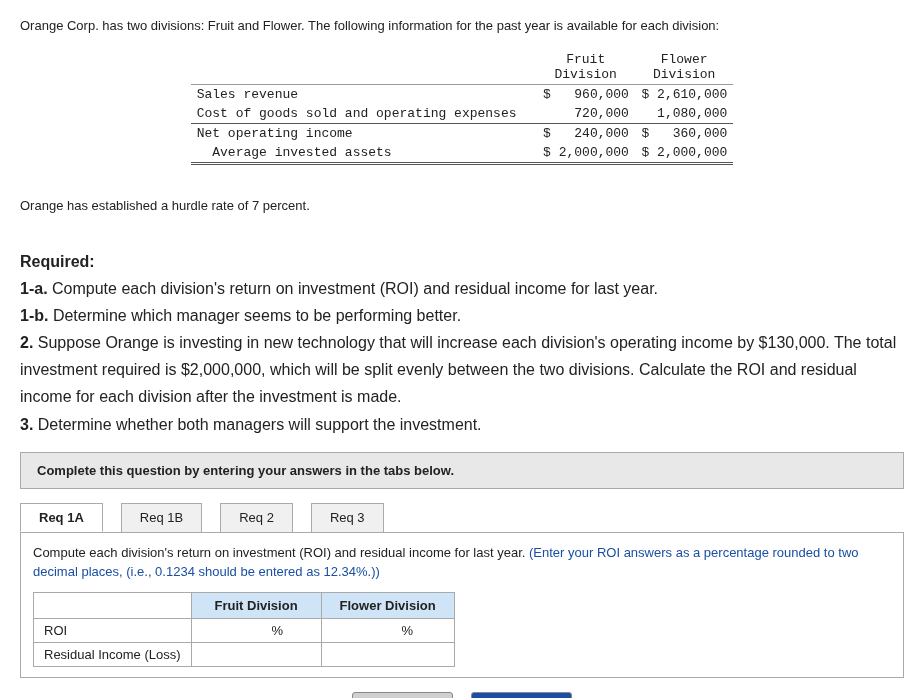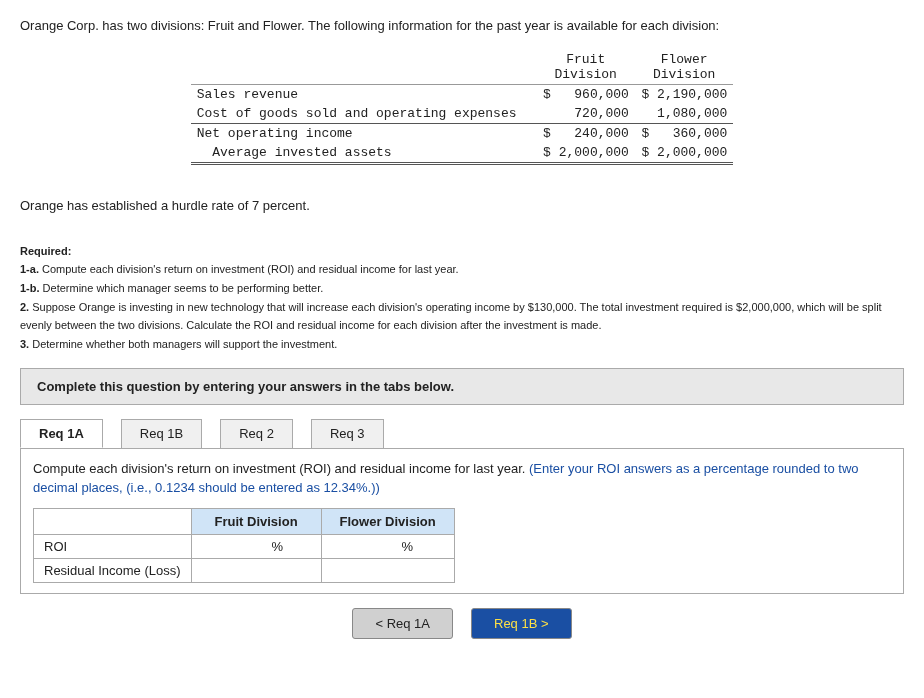--- a/index.html
+++ b/index.html
@@ -42,26 +42,26 @@
       min-width: 90px;
     }
     .data-table .border-bottom td {
       border-bottom: 1px solid #555;
     }
     .data-table .double-border td {
       border-bottom: 3px double #555;
     }
     .hurdle-text {
       font-size: 13px;
-      margin-bottom: 14px;
+      margin-bottom: 20px;
     }
     .required-section {
       margin-bottom: 14px;
       line-height: 1.7;
-      font-size: 11px;
+      font-size: 16px;
     }
     .required-section .req-title {
       font-weight: bold;
     }
     .complete-box {
       border: 1px solid #aaa;
       background: #e8e8e8;
       padding: 10px 16px;
       margin-bottom: 14px;
       font-size: 13px;
@@ -176,21 +176,21 @@
     <tr>
       <th class="empty-header-col"></th>
       <th>Fruit<br>Division</th>
       <th>Flower<br>Division</th>
     </tr>
   </thead>
   <tbody>
     <tr>
       <td class="label-col">Sales revenue</td>
       <td class="num-col">$&nbsp;&nbsp;&nbsp;960,000</td>
-      <td class="num-col">$ 2,190,000</td>
+      <td class="num-col">$ 2,610,000</td>
     </tr>
     <tr class="border-bottom">
       <td class="label-col">Cost of goods sold and operating expenses</td>
       <td class="num-col">&nbsp;&nbsp;&nbsp;720,000</td>
       <td class="num-col">&nbsp;&nbsp;1,080,000</td>
     </tr>
     <tr>
       <td class="label-col">Net operating income</td>
       <td class="num-col">$&nbsp;&nbsp;&nbsp;240,000</td>
       <td class="num-col">$&nbsp;&nbsp;&nbsp;360,000</td>

